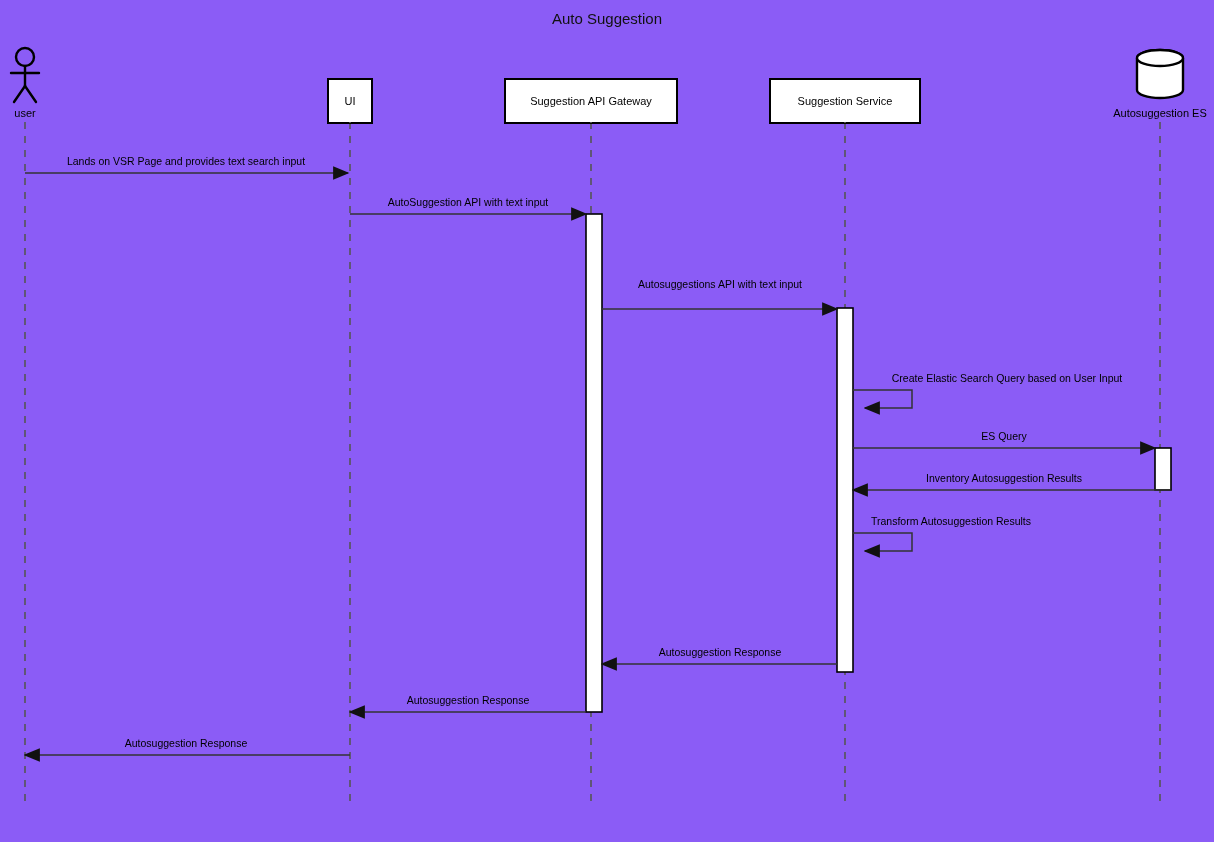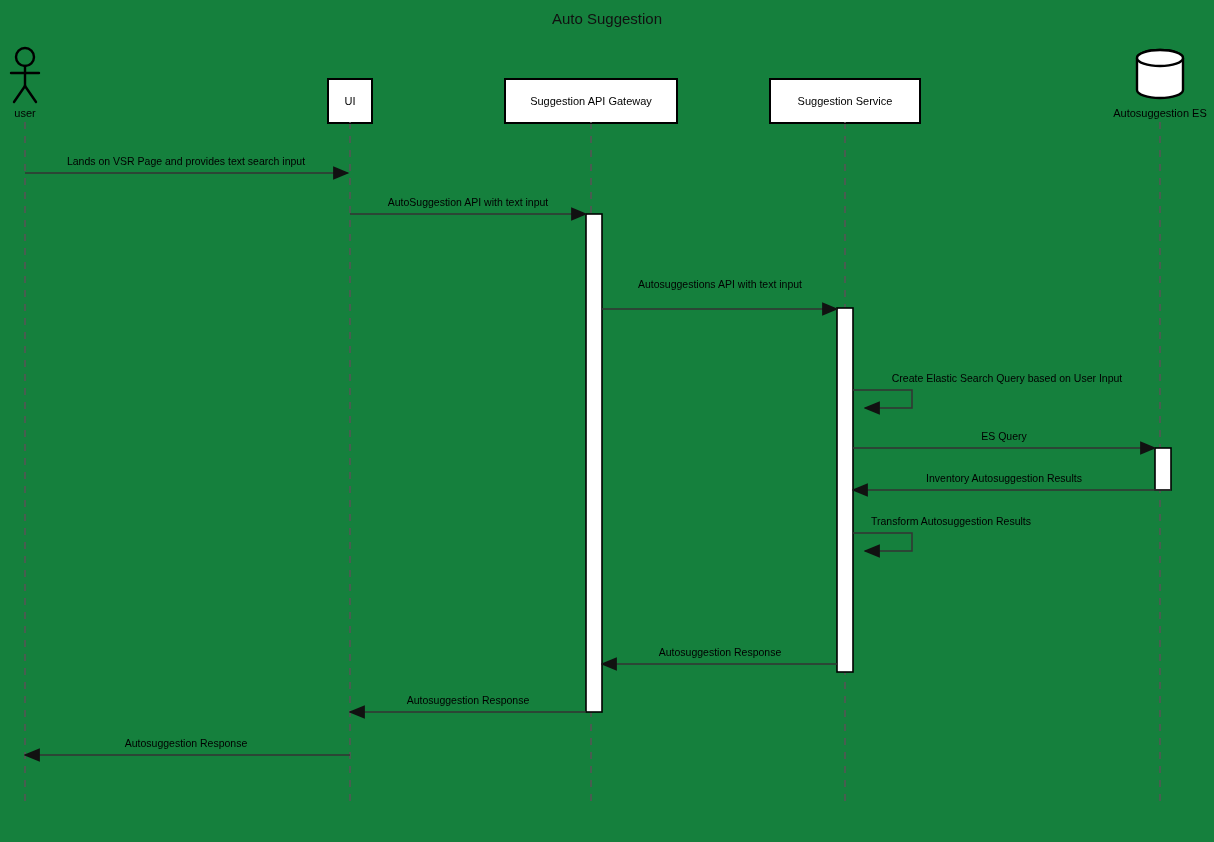--- a/index.html
+++ b/index.html
@@ -9,21 +9,21 @@
     background: #ffffff;
   }
   body {
     font-family: "Liberation Sans", sans-serif;
     color: #000000;
   }
   #canvas {
     position: relative;
     width: 1214px;
     height: 842px;
-    background: #15803d;
+    background: #8b5cf6;
     overflow: hidden;
   }
   #diagram-svg {
     position: absolute;
     left: 0;
     top: 0;
     width: 1214px;
     height: 842px;
     display: block;
   }

